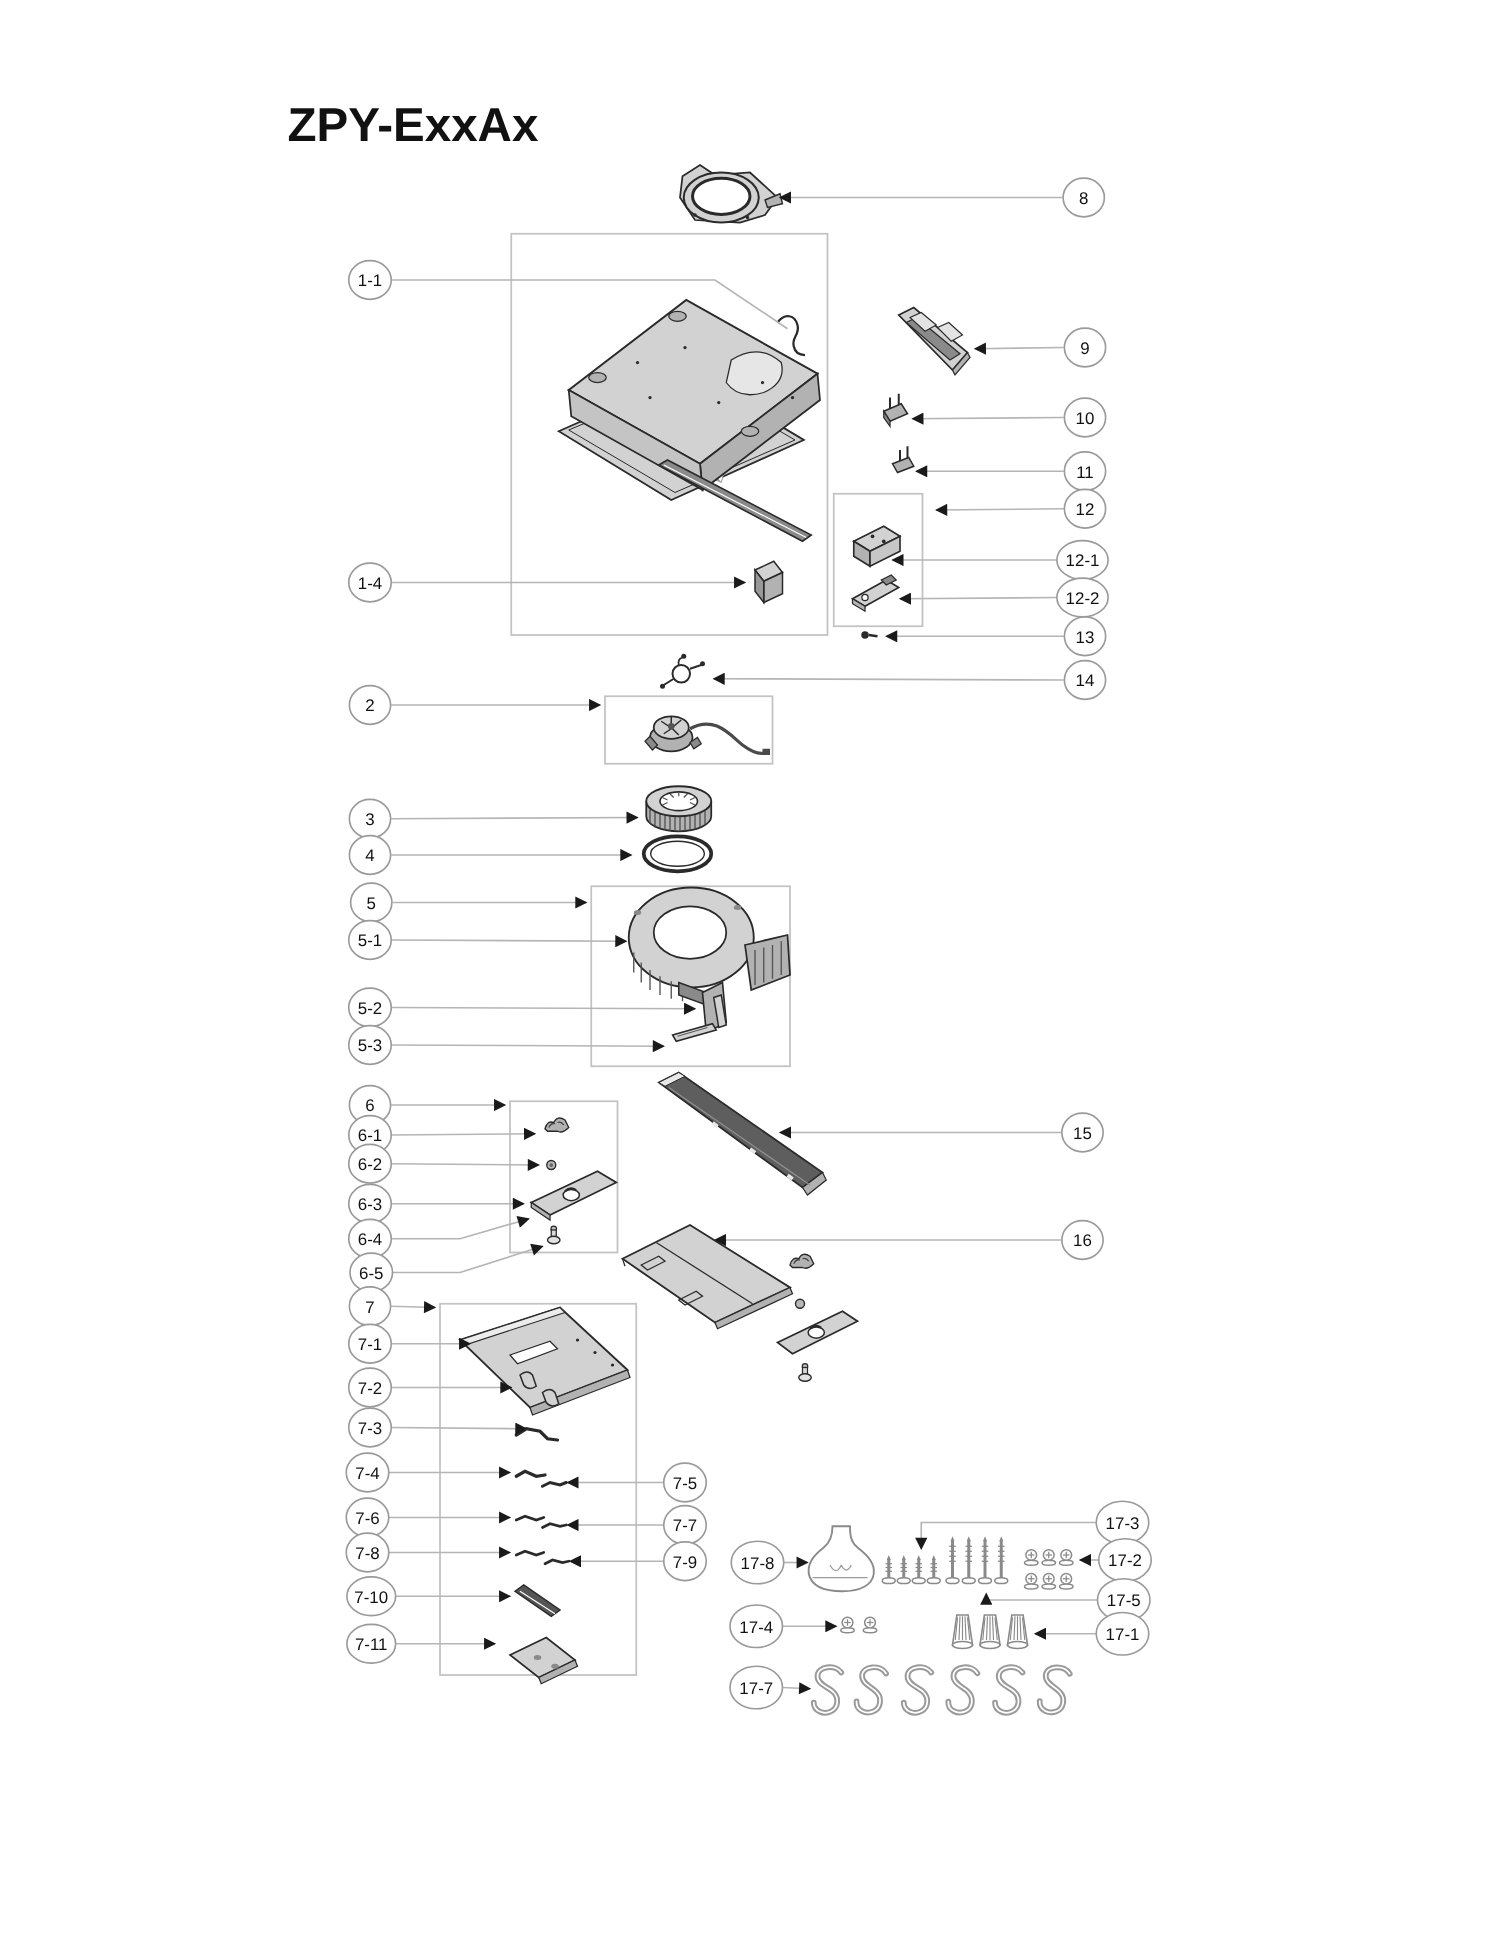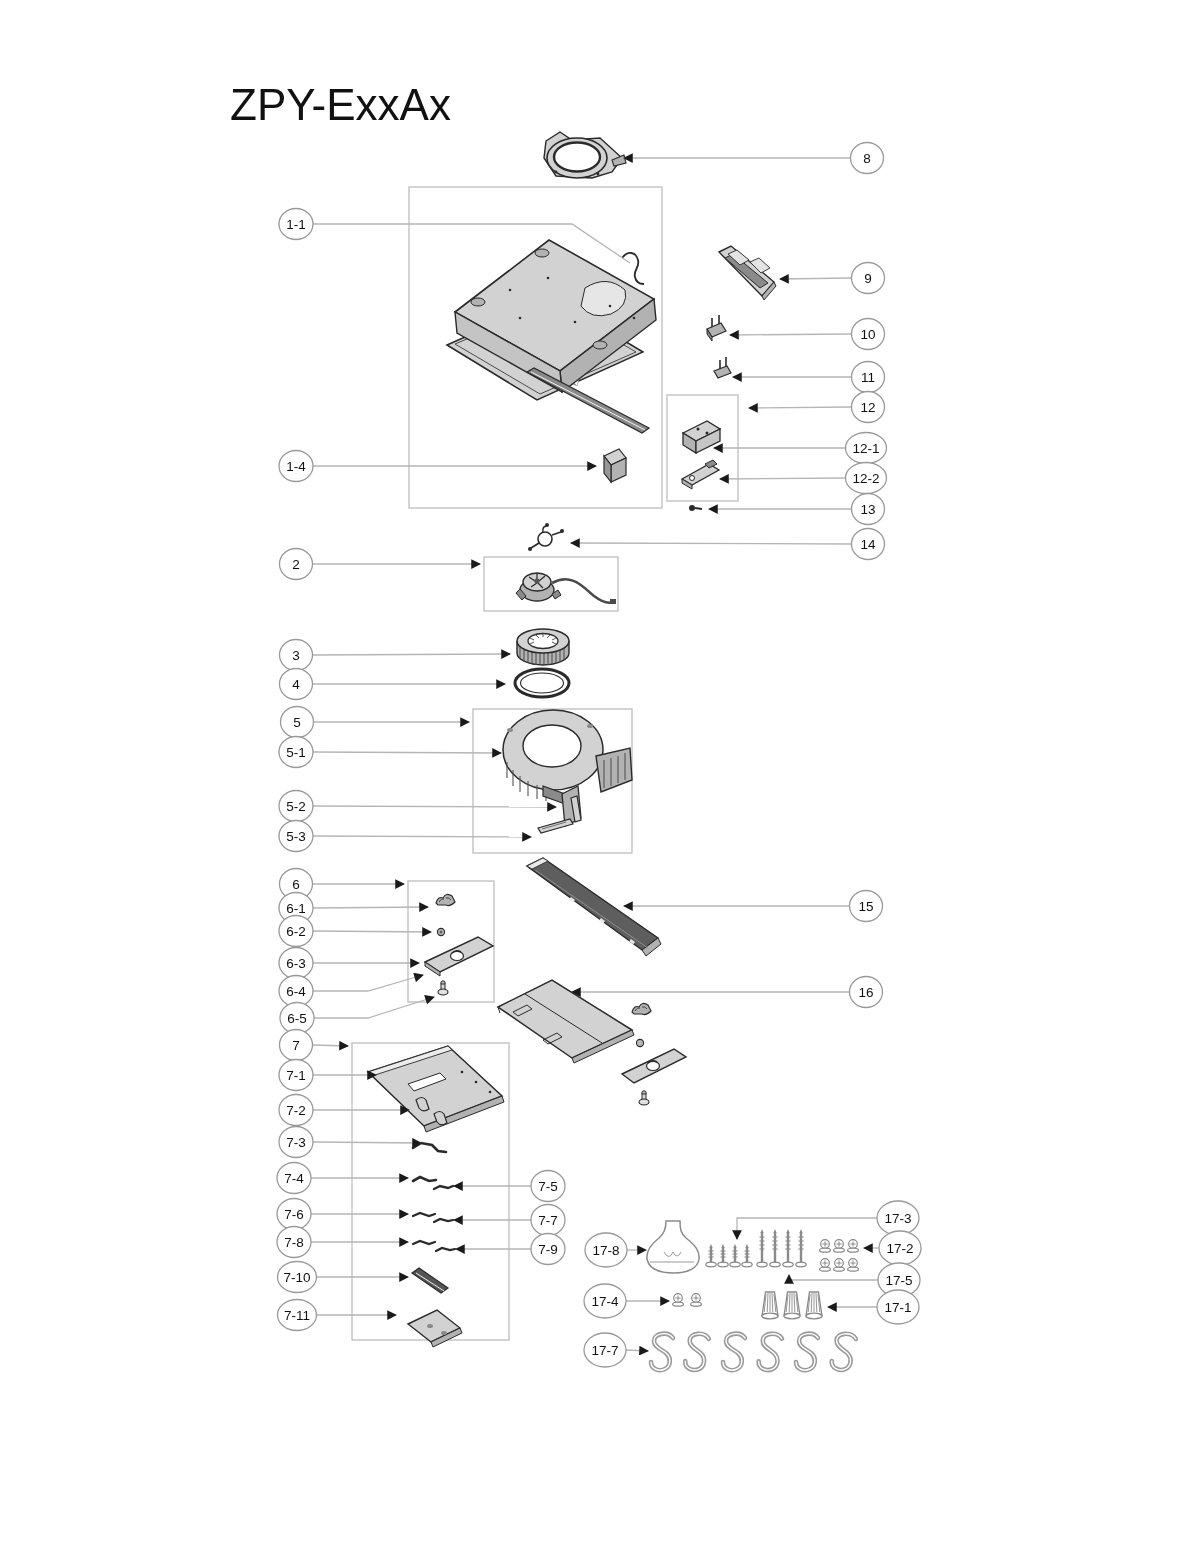--- a/index.html
+++ b/index.html
@@ -4,21 +4,21 @@
 <style>
   :root{
     --part-line:#2a2a2a; --leader-line:#b5b5b5; --callout-stroke:#9a9a9a;
     --callout-fill:#ffffff; --fill-light:#d2d2d2; --fill-mid:#b2b2b2;
     --fill-dark:#8a8a8a; --baffle-dark:#5e5e5e; --hardware-line:#8a8a8a;
     --box-stroke:#c2c2c2; --text-color:#111111; --page-bg:#ffffff;
   }
   html,body{margin:0;padding:0;background:var(--page-bg);}
   .canvas{position:relative;width:1190px;height:1552px;background:var(--page-bg);
     font-family:"Liberation Sans",sans-serif;overflow:hidden;}
-  .title{position:absolute;left:230px;top:80px;font-size:44px;font-weight:400;
+  .title{position:absolute;left:230px;top:80px;font-size:38px;font-weight:700;
     letter-spacing:0px;color:var(--text-color);}
   svg{position:absolute;left:0;top:0;}
   .leader{stroke:var(--leader-line);stroke-width:1.3;fill:none;}
   .box{fill:none;stroke:var(--box-stroke);stroke-width:1.4;}
   .callout-ellipse{fill:var(--callout-fill);stroke:var(--callout-stroke);stroke-width:1.3;}
   .callout-text{fill:var(--text-color);font-size:13.5px;text-anchor:middle;
     font-family:"Liberation Sans",sans-serif;}
   .pl{stroke:var(--part-line);}
   .fl{fill:var(--fill-light);} .fm{fill:var(--fill-mid);} .fd{fill:var(--fill-dark);}
 </style>

